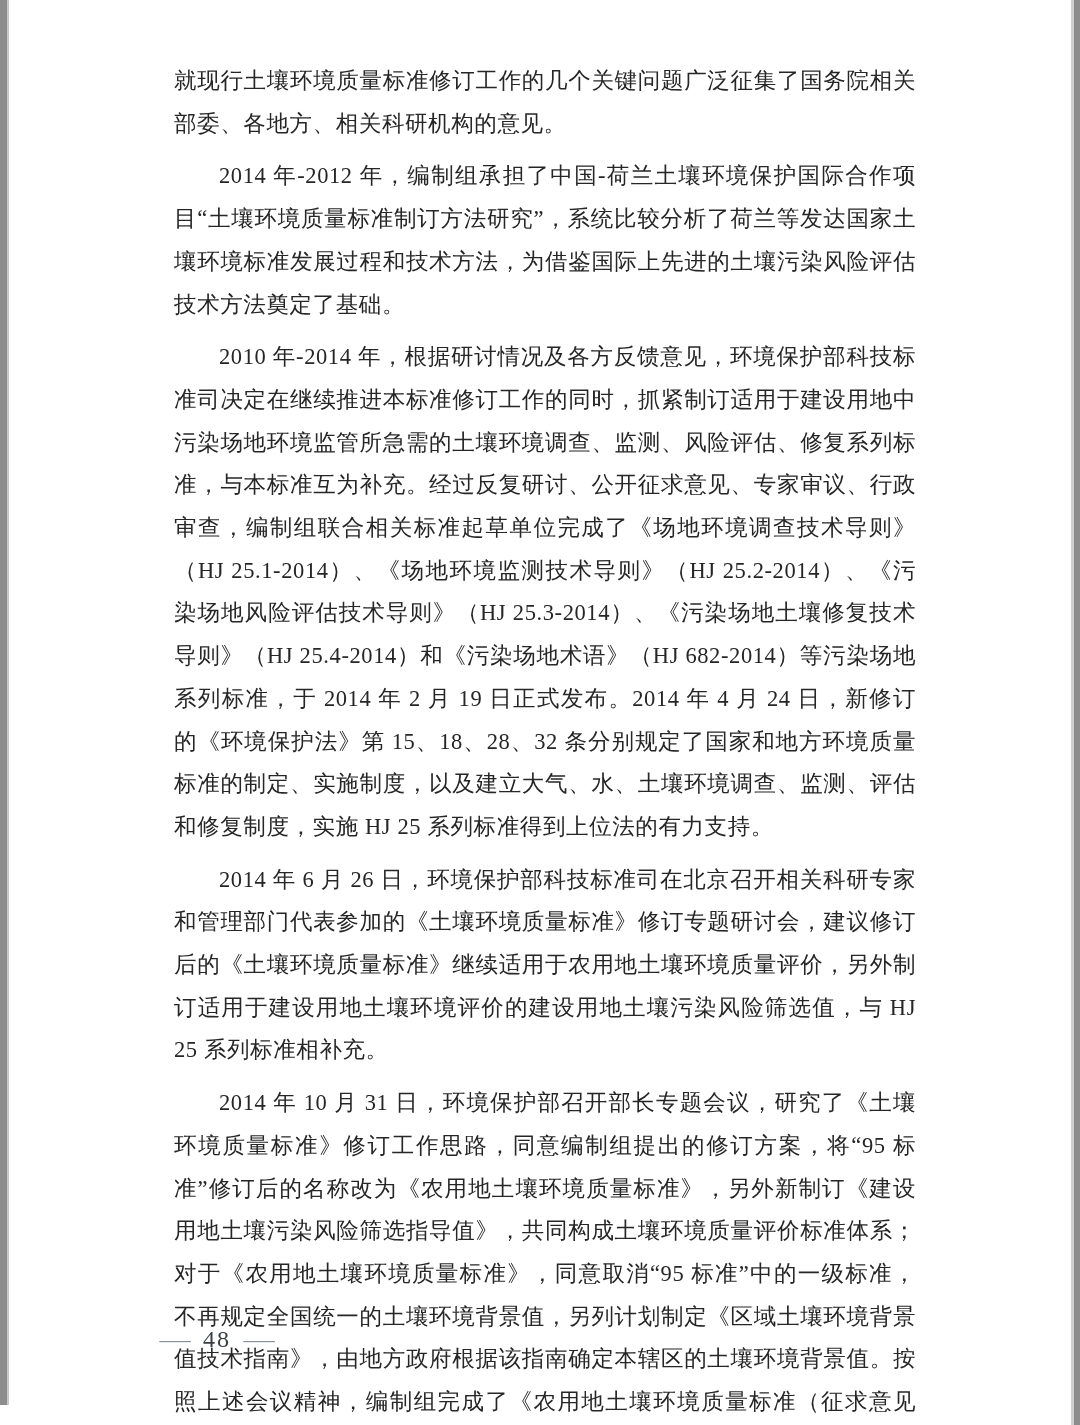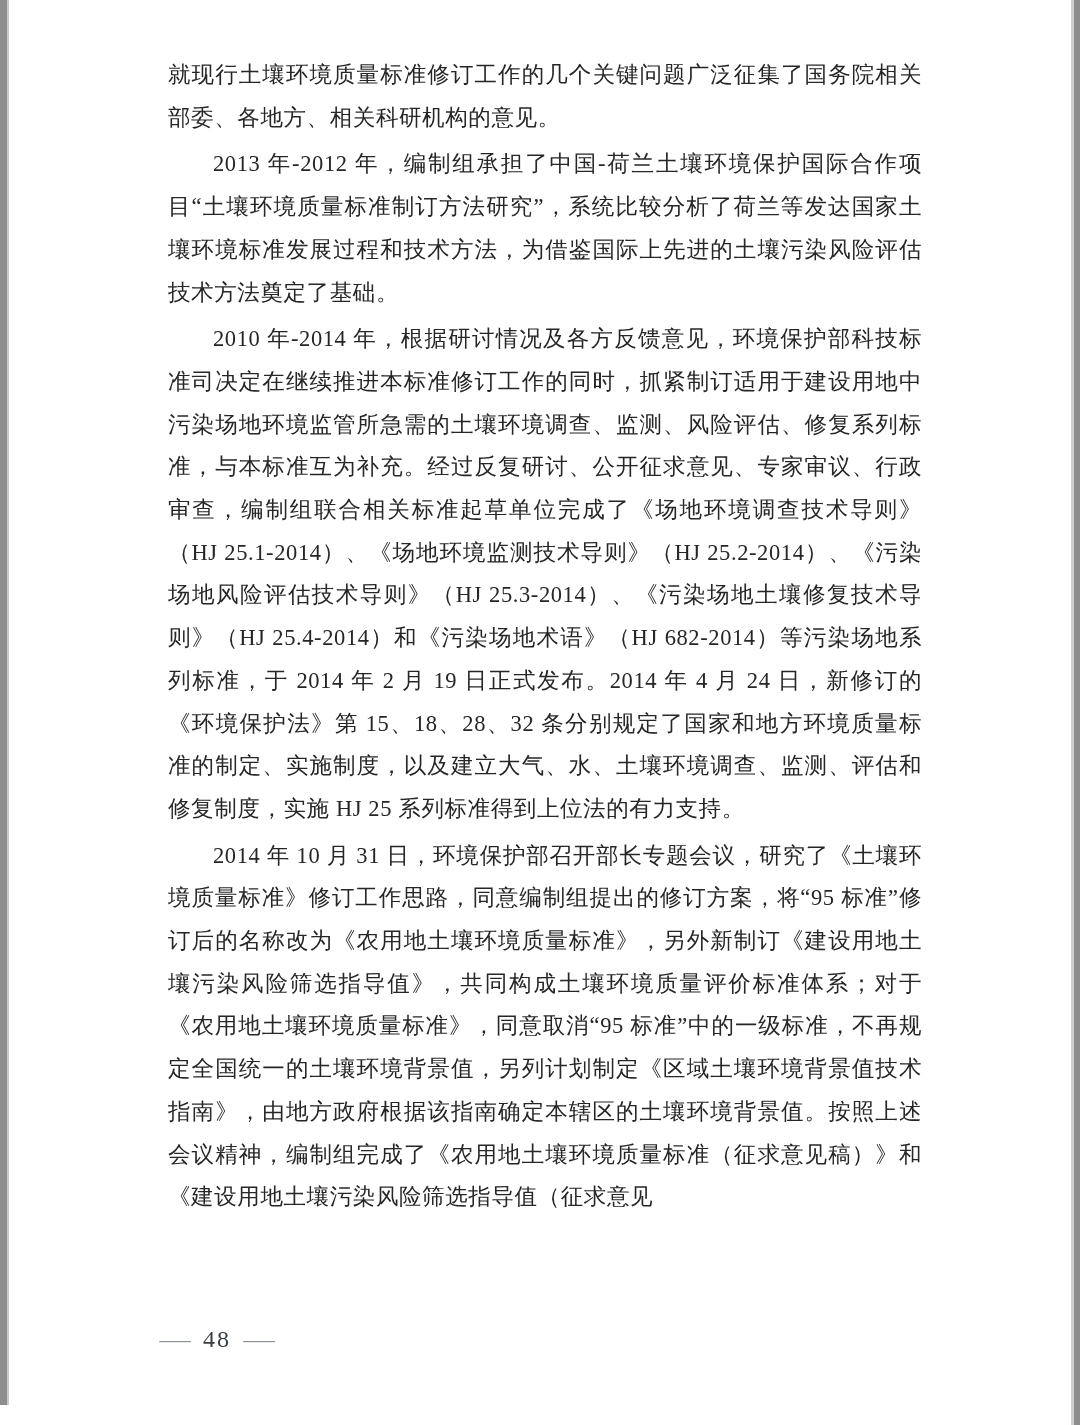--- a/index.html
+++ b/index.html
@@ -31,21 +31,21 @@
     border-left: 3px solid #cfcfcf;
   }
   
   .page-content {
     position: absolute;
     left: 164px;
     top: 50px;
     width: 762px;
   }
   .para {
-    margin: 4px;
+    margin: 10px;
     font-size: 22.5px;
     line-height: 42.7px;
     color: #262626;
     text-align: justify;
     letter-spacing: 0.6px;
     word-break: break-all;
   }
   .para.indent {
     text-indent: 2em;
   }
@@ -73,22 +73,23 @@
 </head>
 <body>
 
 <div id="screen">
 
   <div class="left-edge-bar"></div>
   <div class="right-edge-bar"></div>
 
   <div class="page-content">
     <p class="para">就现行土壤环境质量标准修订工作的几个关键问题广泛征集了国务院相关部委、各地方、相关科研机构的意见。</p>
-    <p class="para indent">2013 年-2012 年，编制组承担了中国-荷兰土壤环境保护国际合作项目“土壤环境质量标准制订方法研究”，系统比较分析了荷兰等发达国家土壤环境标准发展过程和技术方法，为借鉴国际上先进的土壤污染风险评估技术方法奠定了基础。</p>
+    <p class="para indent">2014 年-2012 年，编制组承担了中国-荷兰土壤环境保护国际合作项目“土壤环境质量标准制订方法研究”，系统比较分析了荷兰等发达国家土壤环境标准发展过程和技术方法，为借鉴国际上先进的土壤污染风险评估技术方法奠定了基础。</p>
     <p class="para indent">2010 年-2014 年，根据研讨情况及各方反馈意见，环境保护部科技标准司决定在继续推进本标准修订工作的同时，抓紧制订适用于建设用地中污染场地环境监管所急需的土壤环境调查、监测、风险评估、修复系列标准，与本标准互为补充。经过反复研讨、公开征求意见、专家审议、行政审查，编制组联合相关标准起草单位完成了《场地环境调查技术导则》（HJ 25.1-2014）、《场地环境监测技术导则》（HJ 25.2-2014）、《污染场地风险评估技术导则》（HJ 25.3-2014）、《污染场地土壤修复技术导则》（HJ 25.4-2014）和《污染场地术语》（HJ 682-2014）等污染场地系列标准，于 2014 年 2 月 19 日正式发布。2014 年 4 月 24 日，新修订的《环境保护法》第 15、18、28、32 条分别规定了国家和地方环境质量标准的制定、实施制度，以及建立大气、水、土壤环境调查、监测、评估和修复制度，实施 HJ 25 系列标准得到上位法的有力支持。</p>
+    <p class="para indent">2014 年 6 月 26 日，环境保护部科技标准司在北京召开相关科研专家和管理部门代表参加的《土壤环境质量标准》修订专题研讨会，建议修订后的《土壤环境质量标准》继续适用于农用地土壤环境质量评价，另外制订适用于建设用地土壤环境评价的建设用地土壤污染风险筛选值，与 HJ 25 系列标准相补充。</p>
     <p class="para indent">2014 年 10 月 31 日，环境保护部召开部长专题会议，研究了《土壤环境质量标准》修订工作思路，同意编制组提出的修订方案，将“95 标准”修订后的名称改为《农用地土壤环境质量标准》，另外新制订《建设用地土壤污染风险筛选指导值》，共同构成土壤环境质量评价标准体系；对于《农用地土壤环境质量标准》，同意取消“95 标准”中的一级标准，不再规定全国统一的土壤环境背景值，另列计划制定《区域土壤环境背景值技术指南》，由地方政府根据该指南确定本辖区的土壤环境背景值。按照上述会议精神，编制组完成了《农用地土壤环境质量标准（征求意见稿）》和《建设用地土壤污染风险筛选指导值（征求意见</p>
   </div>
 
   <div class="footer">
     <span class="dash">—</span>
     <span class="num">48</span>
     <span class="dash">—</span>
   </div>
 
 </div>

